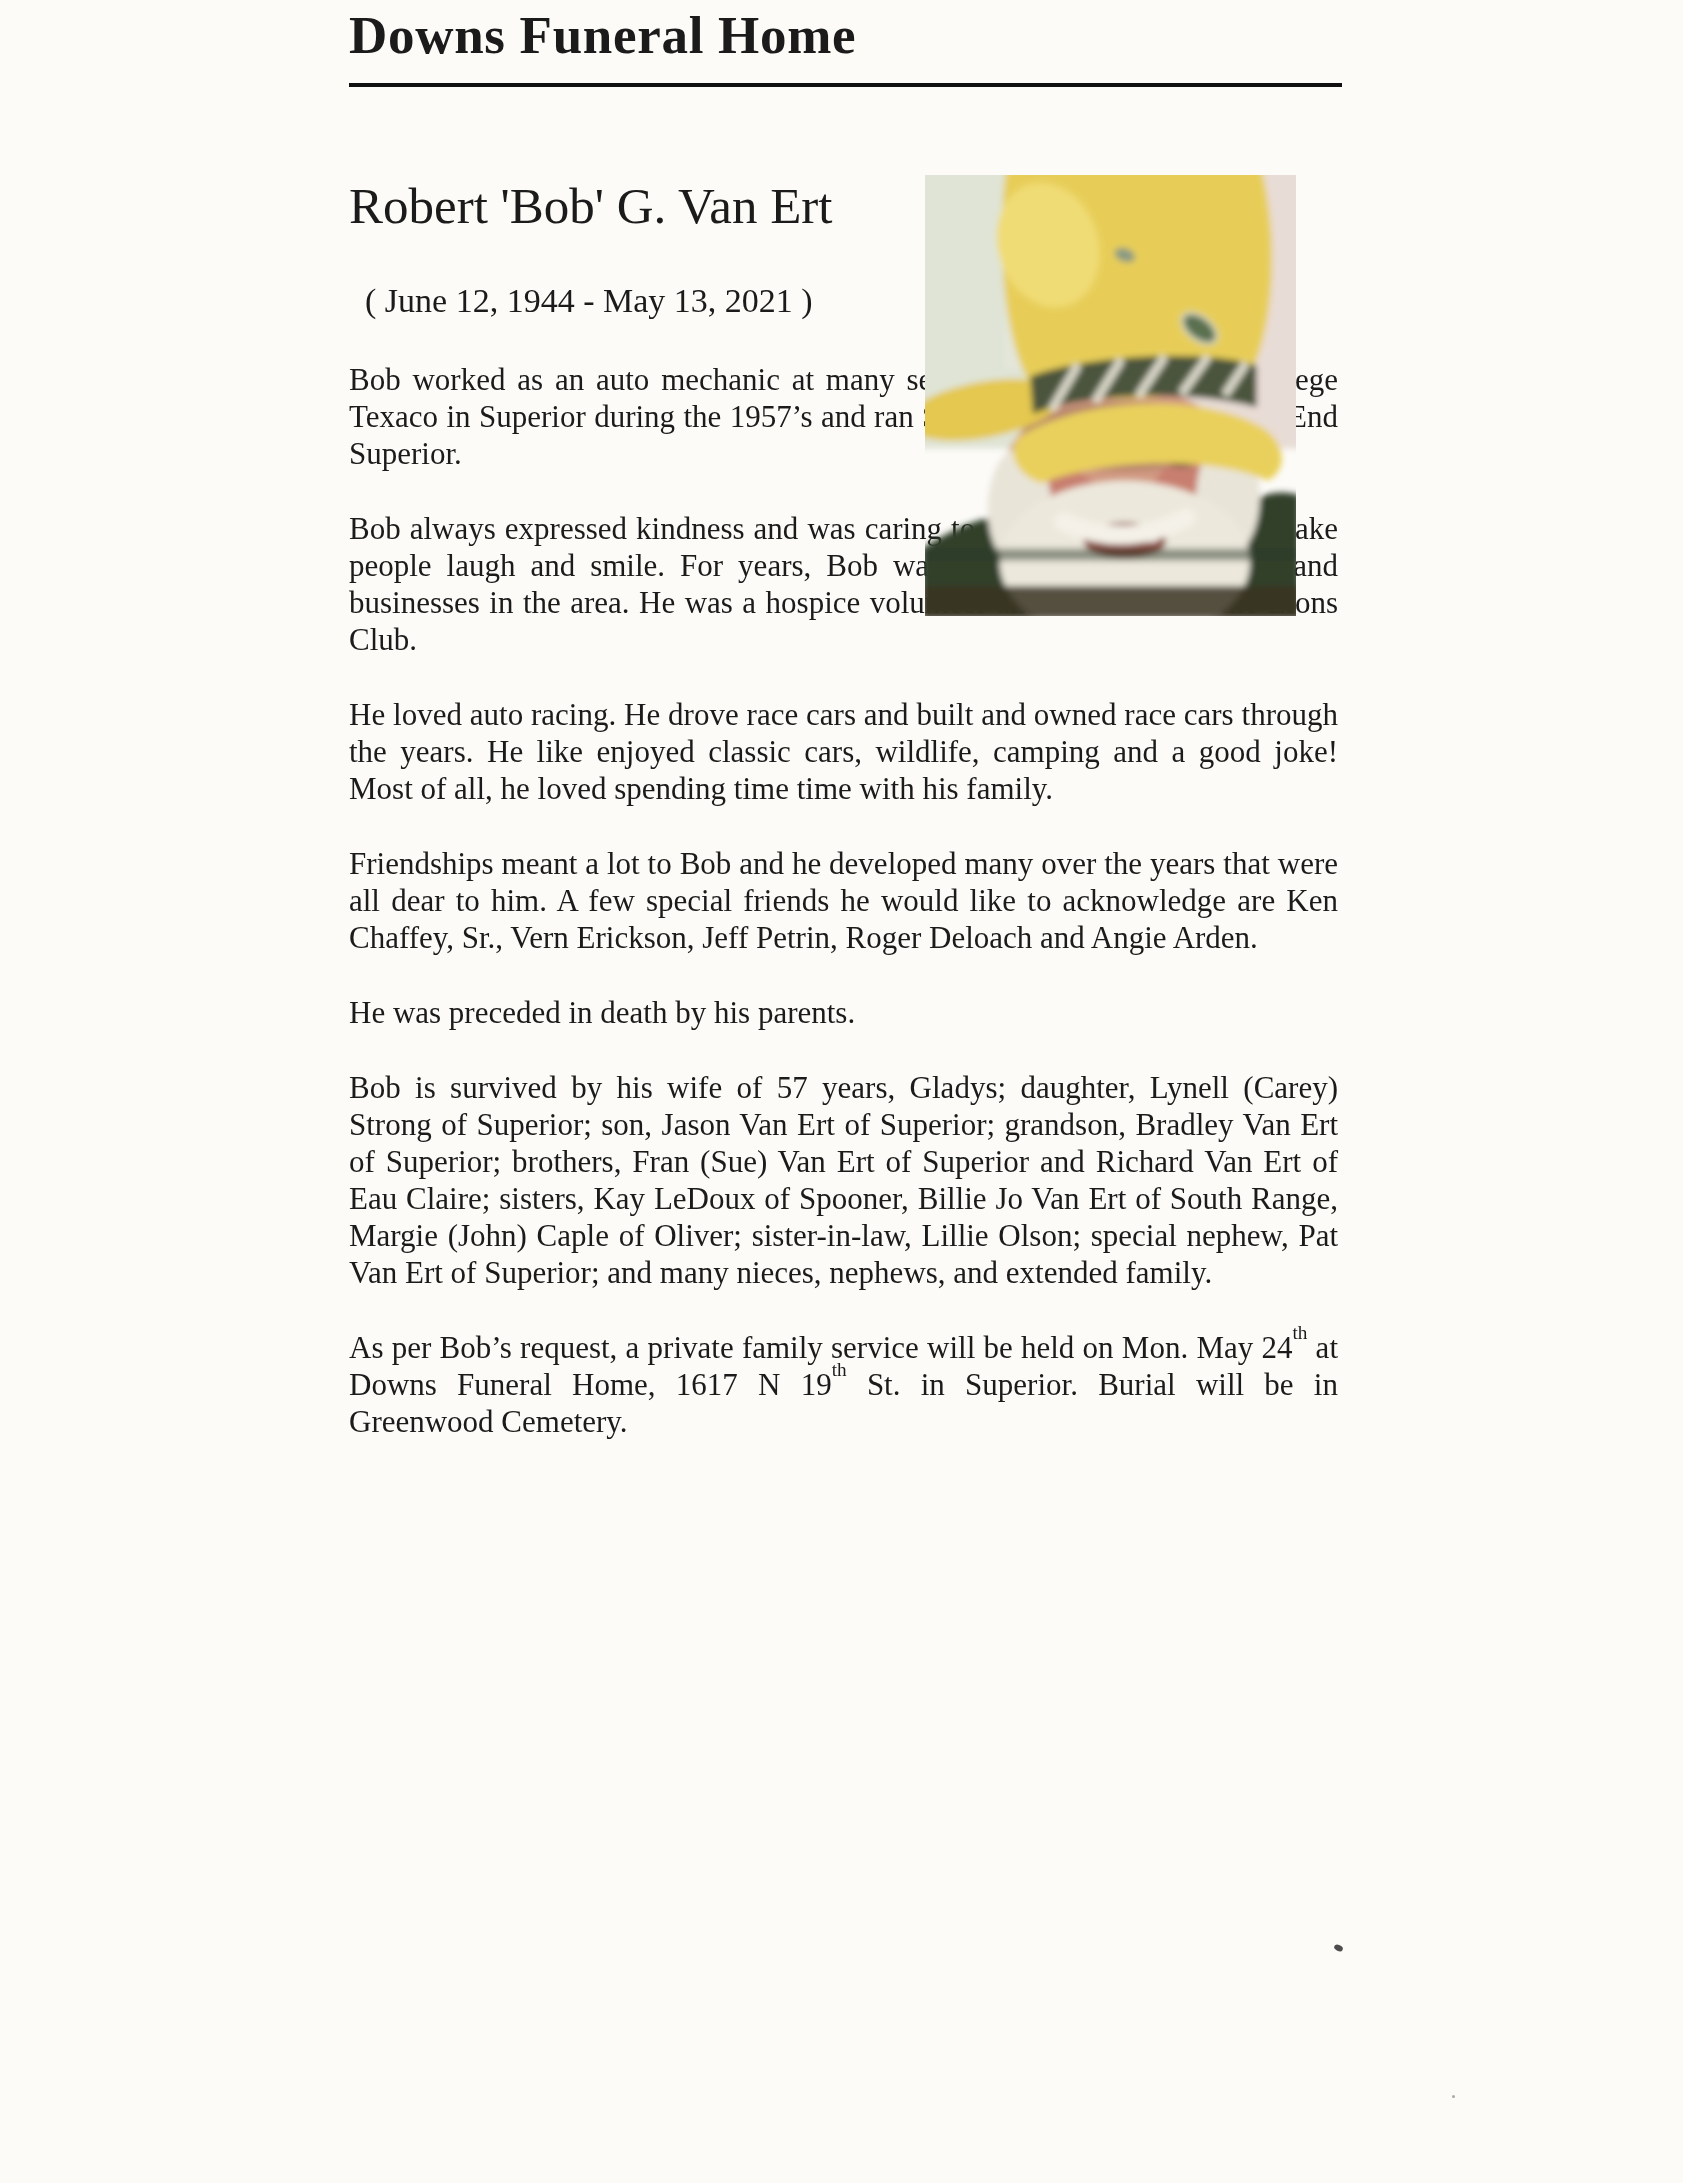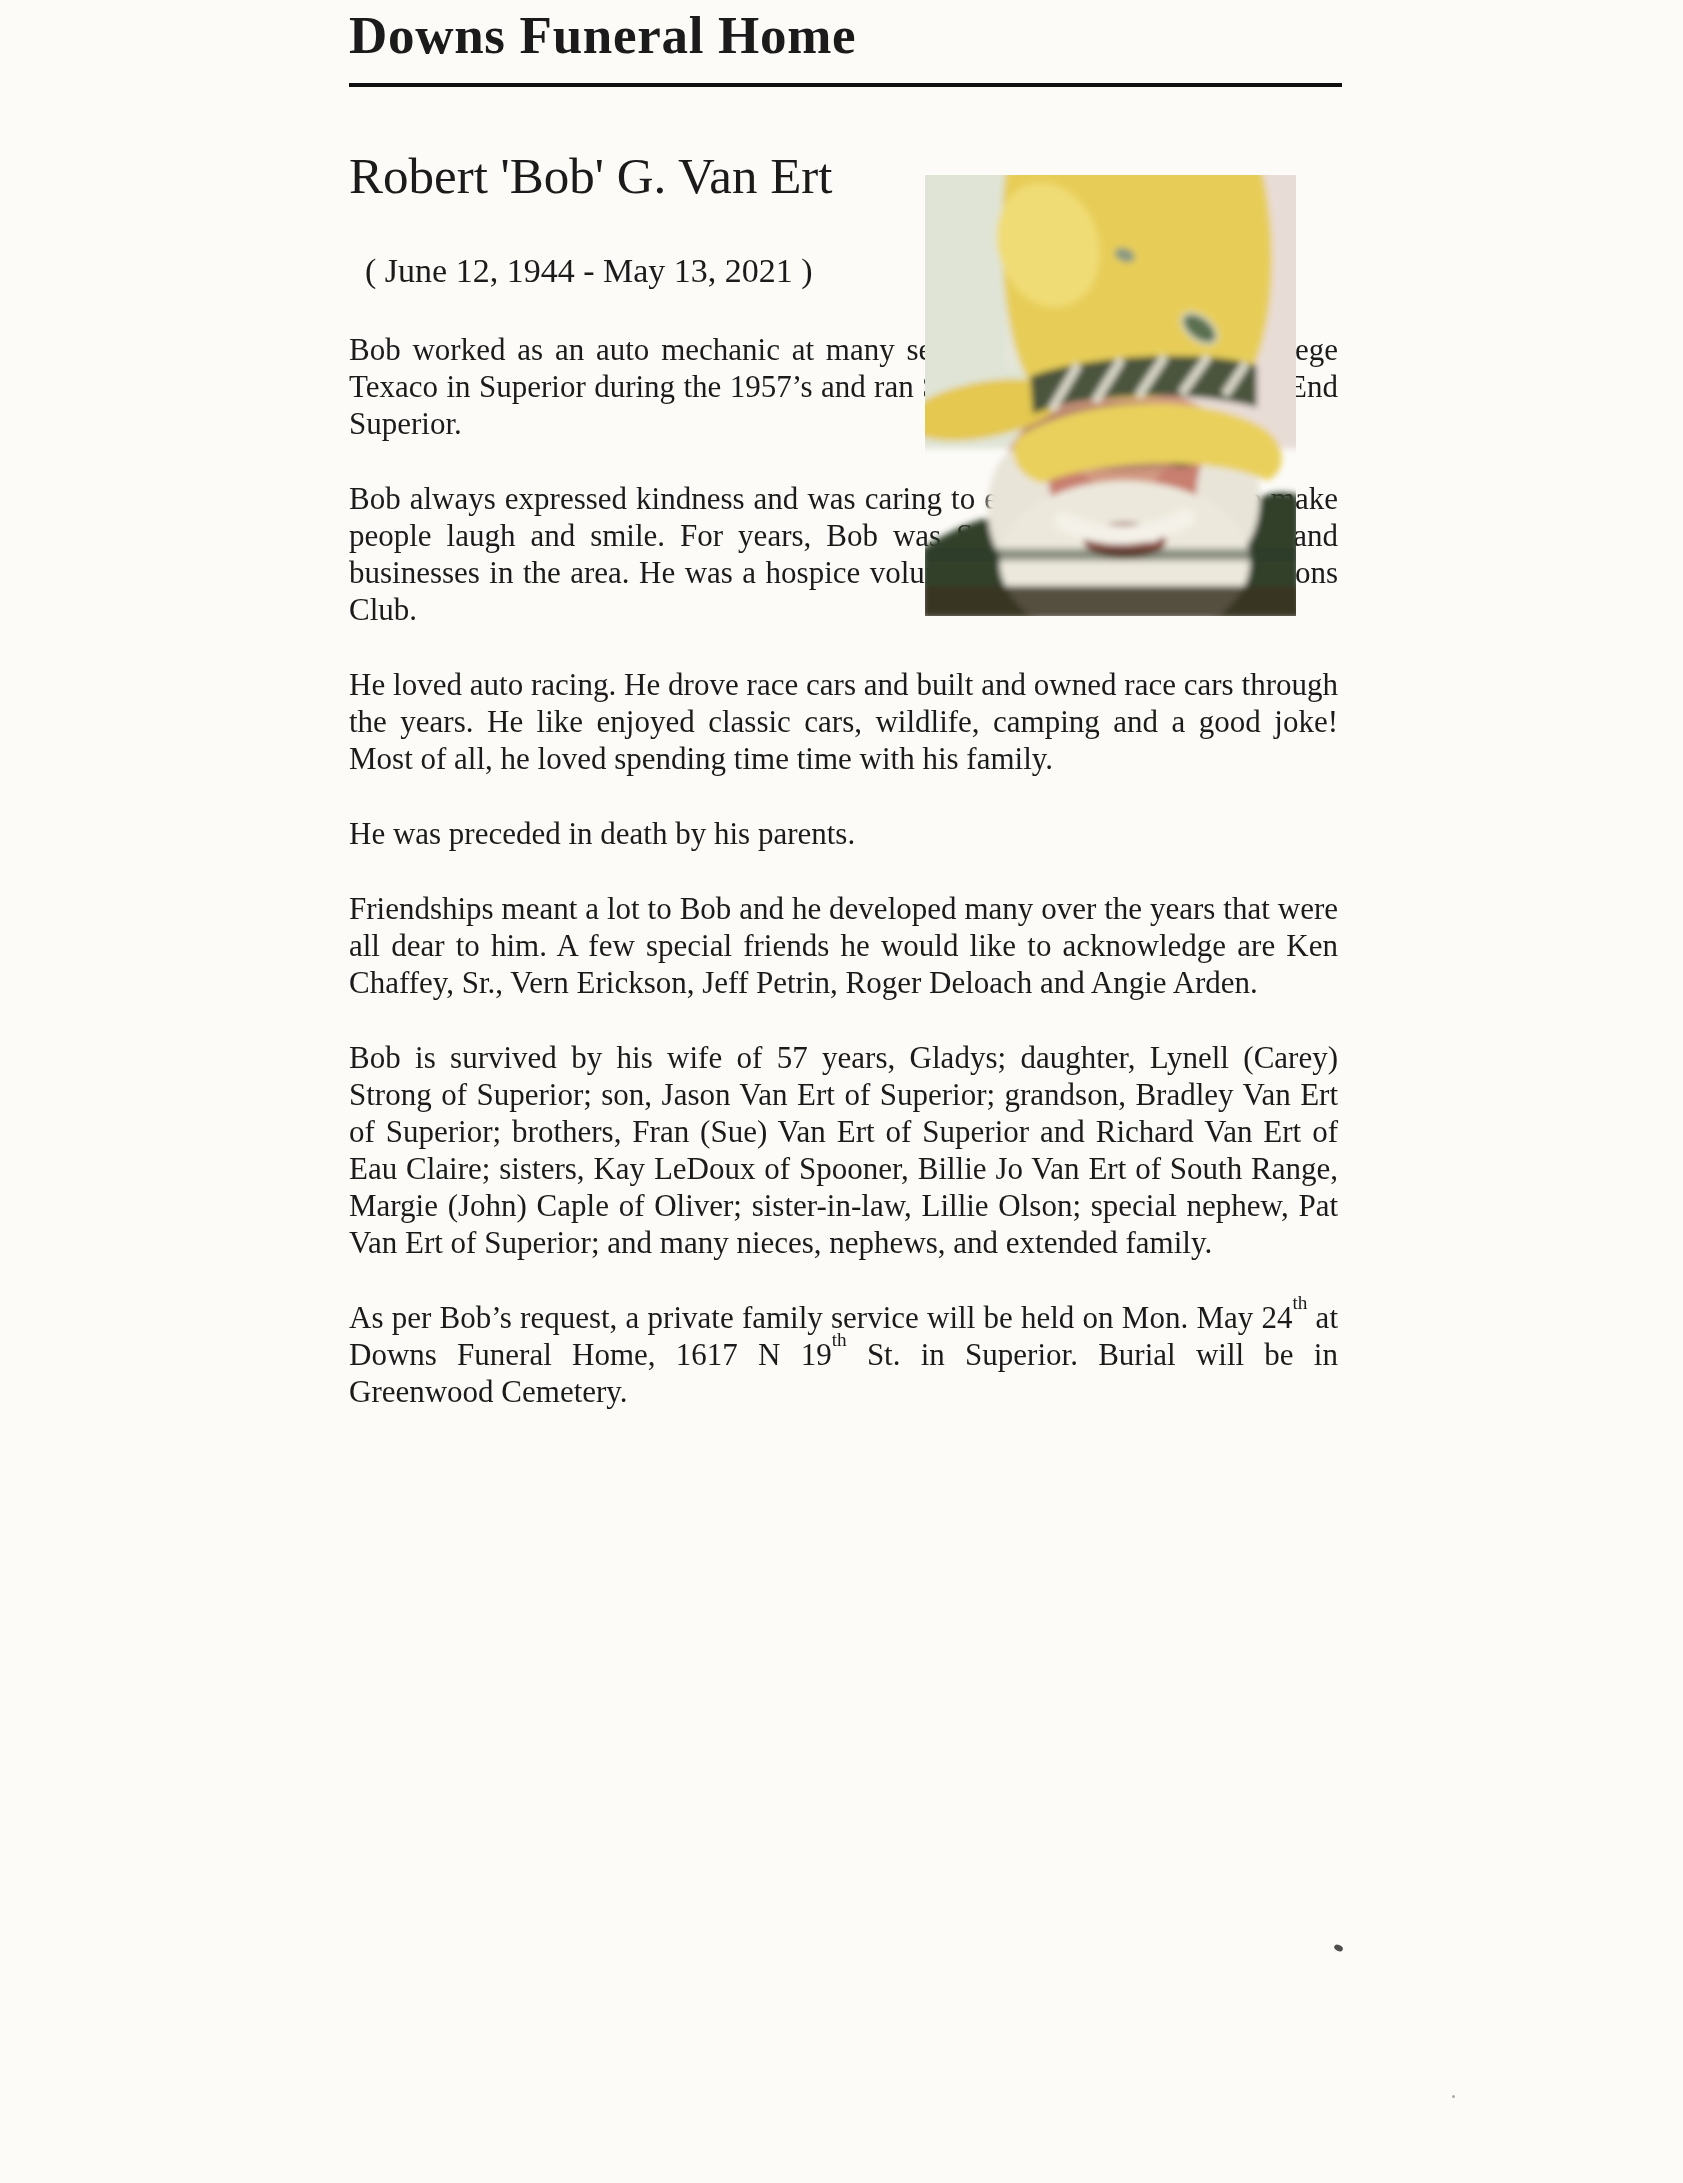--- a/index.html
+++ b/index.html
@@ -27,21 +27,21 @@
   .rule {
     border: none;
     border-top: 4.7px solid #101010;
     width: 993px;
     margin: 18.7px 0 0 0;
   }
   .obit-name {
     font-size: 51px;
     font-weight: normal;
     margin: 0;
-    padding-top: 64px;
+    padding-top: 94px;
     line-height: 1.0;
   }
   .obit-dates {
     font-size: 34px;
     margin: 16px;
     padding-top: 36px;
     line-height: 1.0;
   }
   .narrow-col {
     width: 543px;
@@ -85,22 +85,22 @@
 
   <div class="obit-dates">( June 12, 1944 - May 13, 2021 )</div>
 
   <div class="narrow-col">
     </div>
 
   <div class="full-col">
       <p>Bob worked as an auto mechanic at many service stations including College Texaco in Superior during the 1957’s and ran Superior Quicklube in South End Superior.</p>
       <p>Bob always expressed kindness and was caring to everyone. He loved to make people laugh and smile. For years, Bob was Santa Claus for family’s and businesses in the area. He was a hospice volunteer and a member of the Lions Club.</p>
       <p>He loved auto racing. He drove race cars and built and owned race cars through the years. He like enjoyed classic cars, wildlife, camping and a good joke! Most of all, he loved spending time time with his family.</p>
+      <p>Friendships meant a lot to Bob and he developed many over the years that were all dear to him. A few special friends he would like to acknowledge are Ken Chaffey, Sr., Vern Erickson, Jeff Petrin, Roger Deloach and Angie Arden.</p>
       <p>He was preceded in death by his parents.</p>
-      <p>Friendships meant a lot to Bob and he developed many over the years that were all dear to him. A few special friends he would like to acknowledge are Ken Chaffey, Sr., Vern Erickson, Jeff Petrin, Roger Deloach and Angie Arden.</p>
       <p>Bob is survived by his wife of 57 years, Gladys; daughter, Lynell (Carey) Strong of Superior; son, Jason Van Ert of Superior; grandson, Bradley Van Ert of Superior; brothers, Fran (Sue) Van Ert of Superior and Richard Van Ert of Eau Claire; sisters, Kay LeDoux of Spooner, Billie Jo Van Ert of South Range, Margie (John) Caple of Oliver; sister-in-law, Lillie Olson; special nephew, Pat Van Ert of Superior; and many nieces, nephews, and extended family.</p>
       <p>As per Bob’s request, a private family service will be held on Mon. May 24<sup>th</sup> at Downs Funeral Home, 1617 N 19<sup>th</sup> St. in Superior. Burial will be in Greenwood Cemetery.</p>
     </div>
 
 </div>
 
 <svg class="photo" viewBox="0 0 557 661" preserveAspectRatio="none" xmlns="http://www.w3.org/2000/svg">
   <defs>
     <filter id="soften" x="-10%" y="-10%" width="120%" height="120%">
       <feGaussianBlur stdDeviation="5"></feGaussianBlur>

